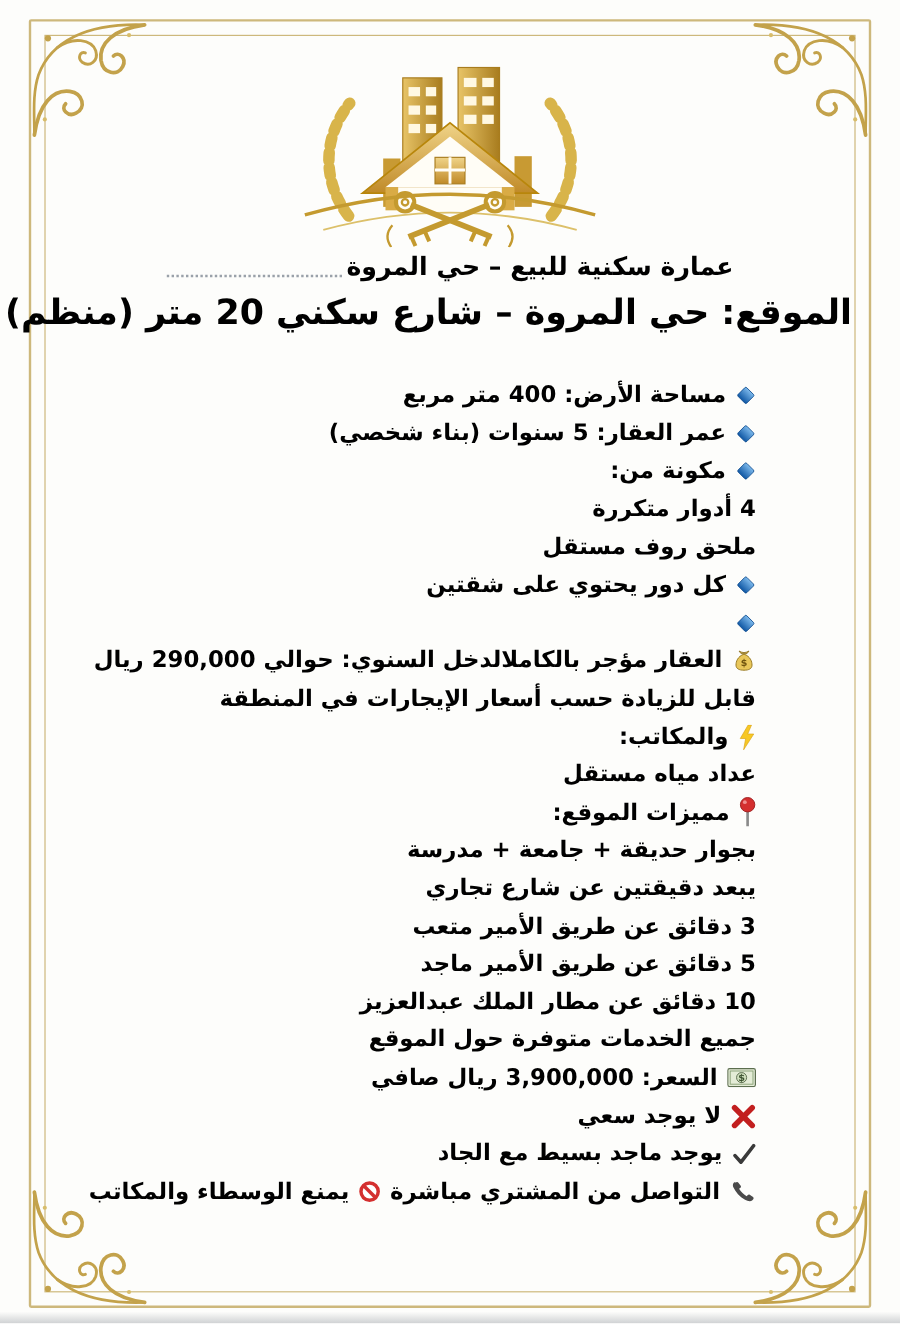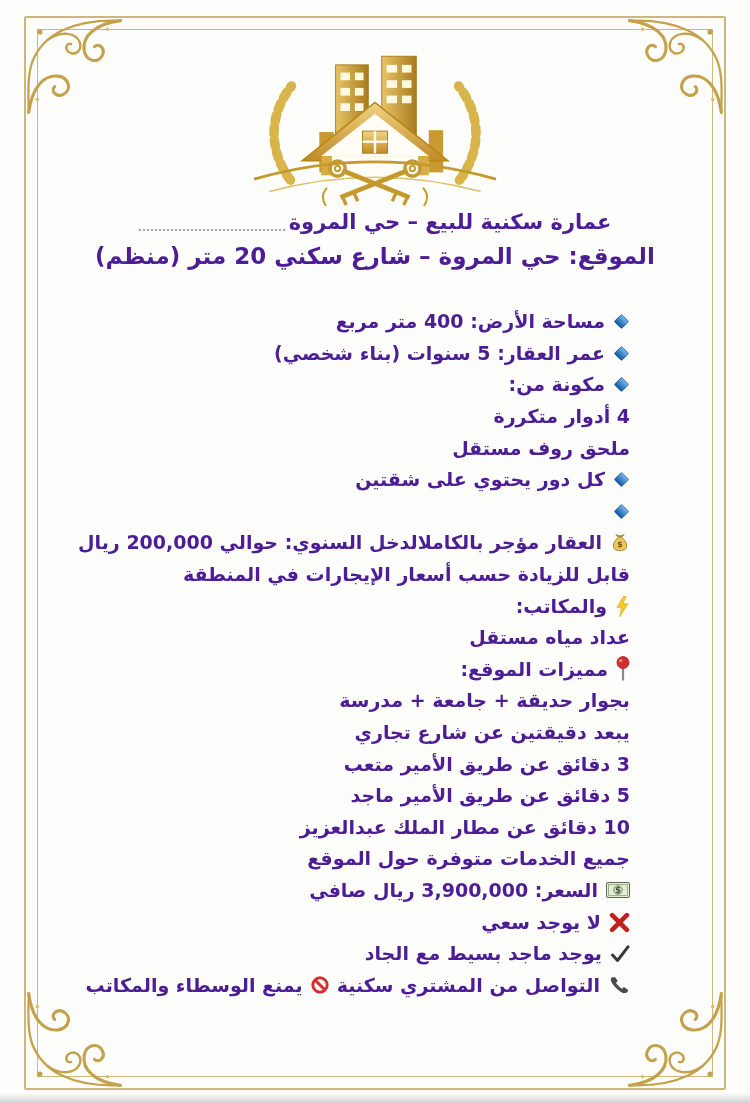--- a/index.html
+++ b/index.html
@@ -27,36 +27,36 @@
   }
   .corner{position:absolute;width:104px;height:104px;pointer-events:none;}
   .corner svg{width:100%;height:100%;display:block;}
   .corner.tl{top:12px;left:20px;}
   .corner.tr{top:12px;right:20px;transform:scaleX(-1);}
   .corner.br{bottom:9px;right:20px;transform:scale(-1,-1);}
   .corner.bl{bottom:9px;left:20px;transform:scaleY(-1);}
 
   .content{
     position:absolute;top:38px;left:40px;right:40px;bottom:30px;
-    direction:rtl;color:#4c1d95;
+    direction:rtl;color:#000000;
   }
   .logo-wrap{display:flex;justify-content:center;align-items:flex-start;height:170px;}
   .title-row{
     display:flex;justify-content:center;align-items:center;direction:rtl;
     margin-top:2px;gap:4px;
   }
   .doc-title{
     font-size:21px;font-weight:700;letter-spacing:.2px;white-space:nowrap;
   }
   .dotted-leader{
     display:inline-block;width:146px;height:12px;
     border-bottom:2px dotted #9aa1a9;margin-top:4px;
   }
   .location-line{
-    text-align:center;font-size:23px;font-weight:700;margin-top:9px;white-space:nowrap;
+    text-align:center;font-size:29px;font-weight:700;margin-top:9px;white-space:nowrap;
   }
   .details-list{
     margin-top:37px;padding-right:80px;padding-left:20px;
   }
   .line{
     display:flex;align-items:center;gap:8px;height:31.6px;
     font-size:19px;font-weight:700;white-space:nowrap;
   }
   .line .icon{display:inline-flex;align-items:center;justify-content:center;flex:0 0 auto;}
   .line .icon svg{display:block;}
@@ -273,21 +273,21 @@
           </span>
         </div>
         <div class="line">
           <span class="icon">
             <svg width="20" height="21" viewBox="0 0 24 24">
               <path d="M9 5 L7 2.4 Q10 4 12 4 Q14 4 17 2.4 L15 5 Z" fill="#caa83c" stroke="#8a6d1f" stroke-width="0.8"></path>
               <path d="M12 5.5 C5.5 8 4 13 4 16.5 C4 20 7 21.6 12 21.6 C17 21.6 20 20 20 16.5 C20 13 18.5 8 12 5.5 Z" fill="#e9c75a" stroke="#9a7b22"></path>
               <text x="12" y="17.4" font-size="9.5" font-weight="bold" fill="#6f530e" text-anchor="middle">$</text>
             </svg>
           </span>
-          <span class="txt">العقار مؤجر بالكاملالدخل السنوي: حوالي 200,000 ريال</span>
+          <span class="txt">العقار مؤجر بالكاملالدخل السنوي: حوالي 290,000 ريال</span>
         </div>
         <div class="line">
           <span class="txt">قابل للزيادة حسب أسعار الإيجارات في المنطقة</span>
         </div>
         <div class="line">
           <span class="icon">
             <svg width="15" height="21" viewBox="0 0 16 22">
               <polygon points="9,0 2,12 6.8,12 5,22 14,8 8.6,8 12,0" fill="#f7c825" stroke="#d9a41a" stroke-width="0.6"></polygon>
             </svg>
           </span>
@@ -350,21 +350,21 @@
             </svg>
           </span>
           <span class="txt">يوجد ماجد بسيط مع الجاد</span>
         </div>
         <div class="line">
           <span class="icon">
             <svg width="22" height="22" viewBox="0 0 24 24">
               <path d="M4.2 3.5 C3 4.7 2.6 6.5 3.4 8 C5.5 12.5 9 16.5 14 19.5 C16.6 21 19.3 21.3 20.7 19.9 L21.5 19 C22 18.4 21.9 17.5 21.3 17 L18.3 14.8 C17.8 14.4 17 14.5 16.6 15 L15.5 16.2 C13 14.8 10.3 12.2 8.6 9.5 L9.9 8.4 C10.4 8 10.5 7.2 10.1 6.7 L8 3.9 C7.5 3.2 6.5 3.1 5.9 3.7 Z" fill="#4a4a4a"></path>
             </svg>
           </span>
-          <span class="txt">التواصل من المشتري سكنية</span>
+          <span class="txt">التواصل من المشتري مباشرة</span>
           <span class="icon">
             <svg width="18" height="18" viewBox="0 0 20 20">
               <circle cx="10" cy="10" r="8" fill="#ffffff" stroke="#d42f2f" stroke-width="3.2"></circle>
               <line x1="4.6" y1="4.6" x2="15.4" y2="15.4" stroke="#d42f2f" stroke-width="3.2"></line>
             </svg>
           </span>
           <span class="txt">يمنع الوسطاء والمكاتب</span>
         </div>
       </div>
 

